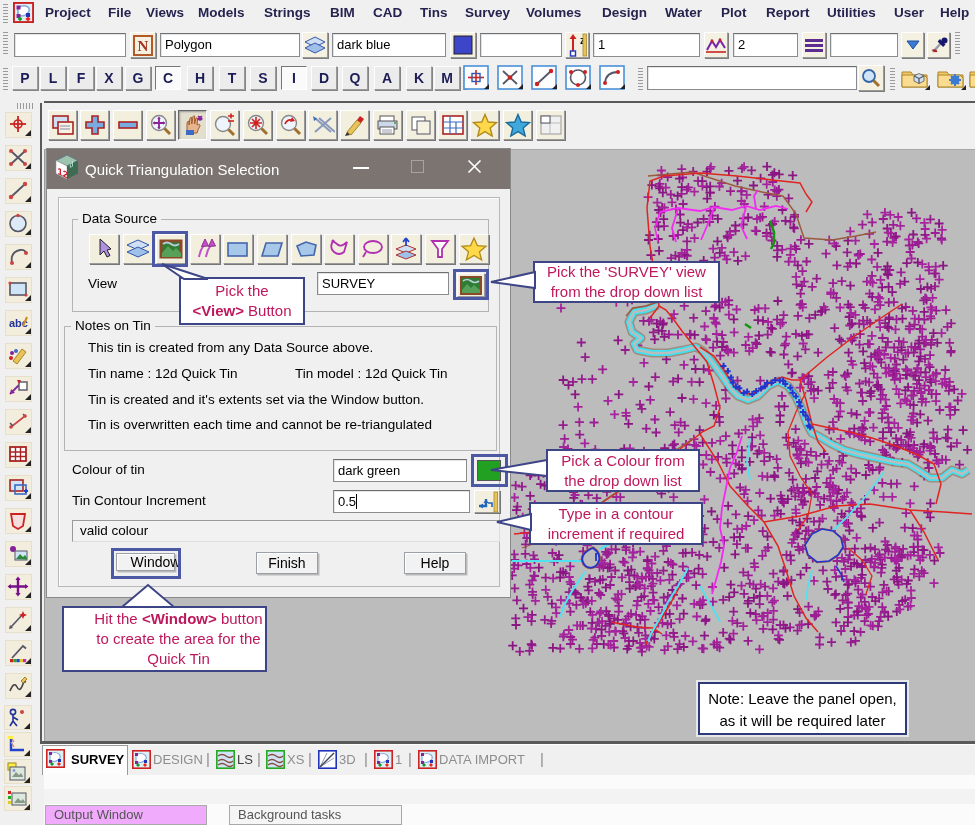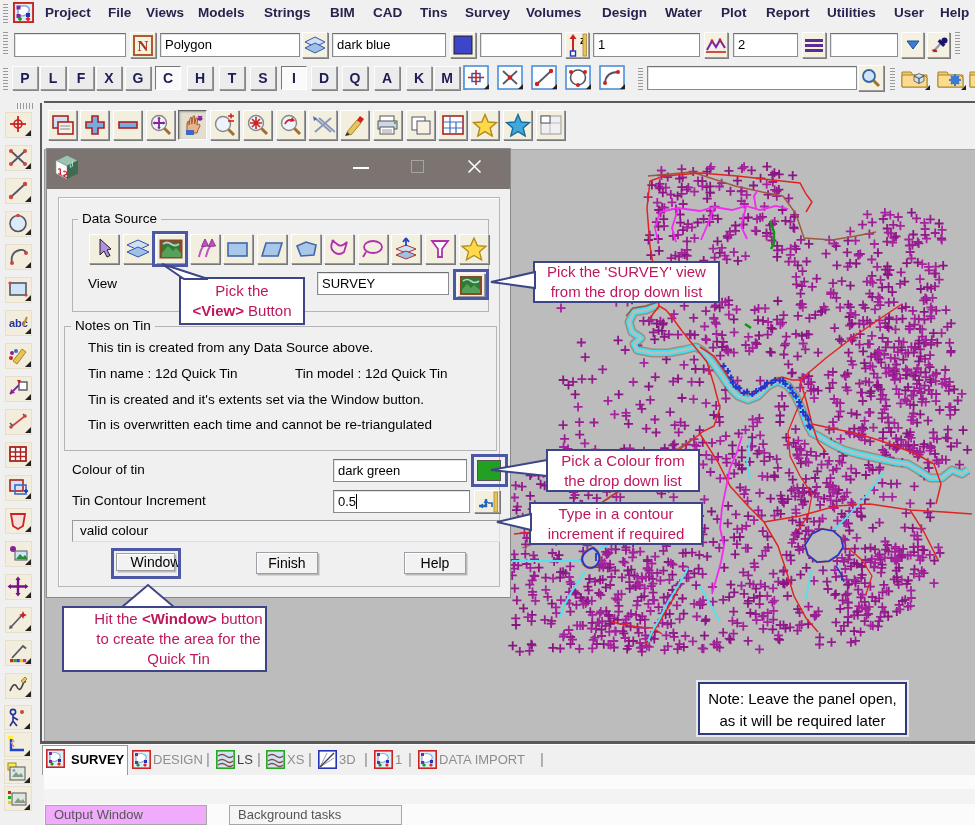--- a/index.html
+++ b/index.html
@@ -561,20 +561,21 @@
 
 <div class="abs" style="left:47px;top:149px;width:463px;height:448px;z-index:10;background:#f0f0f0;box-shadow:0 0 0 1px #8a8a8a;">
   <div class="abs" style="left:0;top:0;width:463px;height:40px;background:#7b7470;display:flex;align-items:center;">
     <div style="margin-left:8px;"><svg width="24" height="26" viewBox="0 0 24 26">
           <path d="M12 1 L23 6.5 L12 12 L1 6.5 Z" fill="#9fc4ae" stroke="#678"></path>
           <path d="M1 6.5 L12 12 L12 25 L1 19.5 Z" fill="#fdfdfd" stroke="#999" stroke-width="0.5"></path>
           <path d="M23 6.5 L12 12 L12 25 L23 19.5 Z" fill="#3f6b52"></path>
           <text x="2.5" y="16.5" font-size="9.5" font-weight="bold" fill="#cc2233" transform="translate(0,2) skewY(26)">12</text>
           <text x="14.5" y="26" font-size="7" fill="#cfe" transform="translate(0,-5) skewY(-26)">d</text>
         </svg></div>
+    <div style="margin-left:6px;font-size:15px;color:#fff;">Quick Triangulation Selection</div>
   </div>
   <div class="abs" style="left:306px;top:18px;width:16px;height:2px;background:#fff;"></div>
   <div class="abs" style="left:364px;top:11px;width:13px;height:13px;border:1px solid #a8a2a0;"></div>
   <svg class="abs" style="left:420px;top:10px;" width="15" height="15" viewBox="0 0 15 15">
       <path d="M1.5 1.5 L13.5 13.5 M13.5 1.5 L1.5 13.5" stroke="#fff" stroke-width="1.6"></path>
     </svg>
 
   <div class="abs" style="left:11px;top:48px;width:442px;height:390px;border:1px solid #b8b8b8;box-shadow:inset 1px 1px 0 #fdfdfd;"></div>
 
   <div class="abs" style="left:25px;top:70px;width:417px;height:93px;border:1px solid #b4b4b4;"></div>

